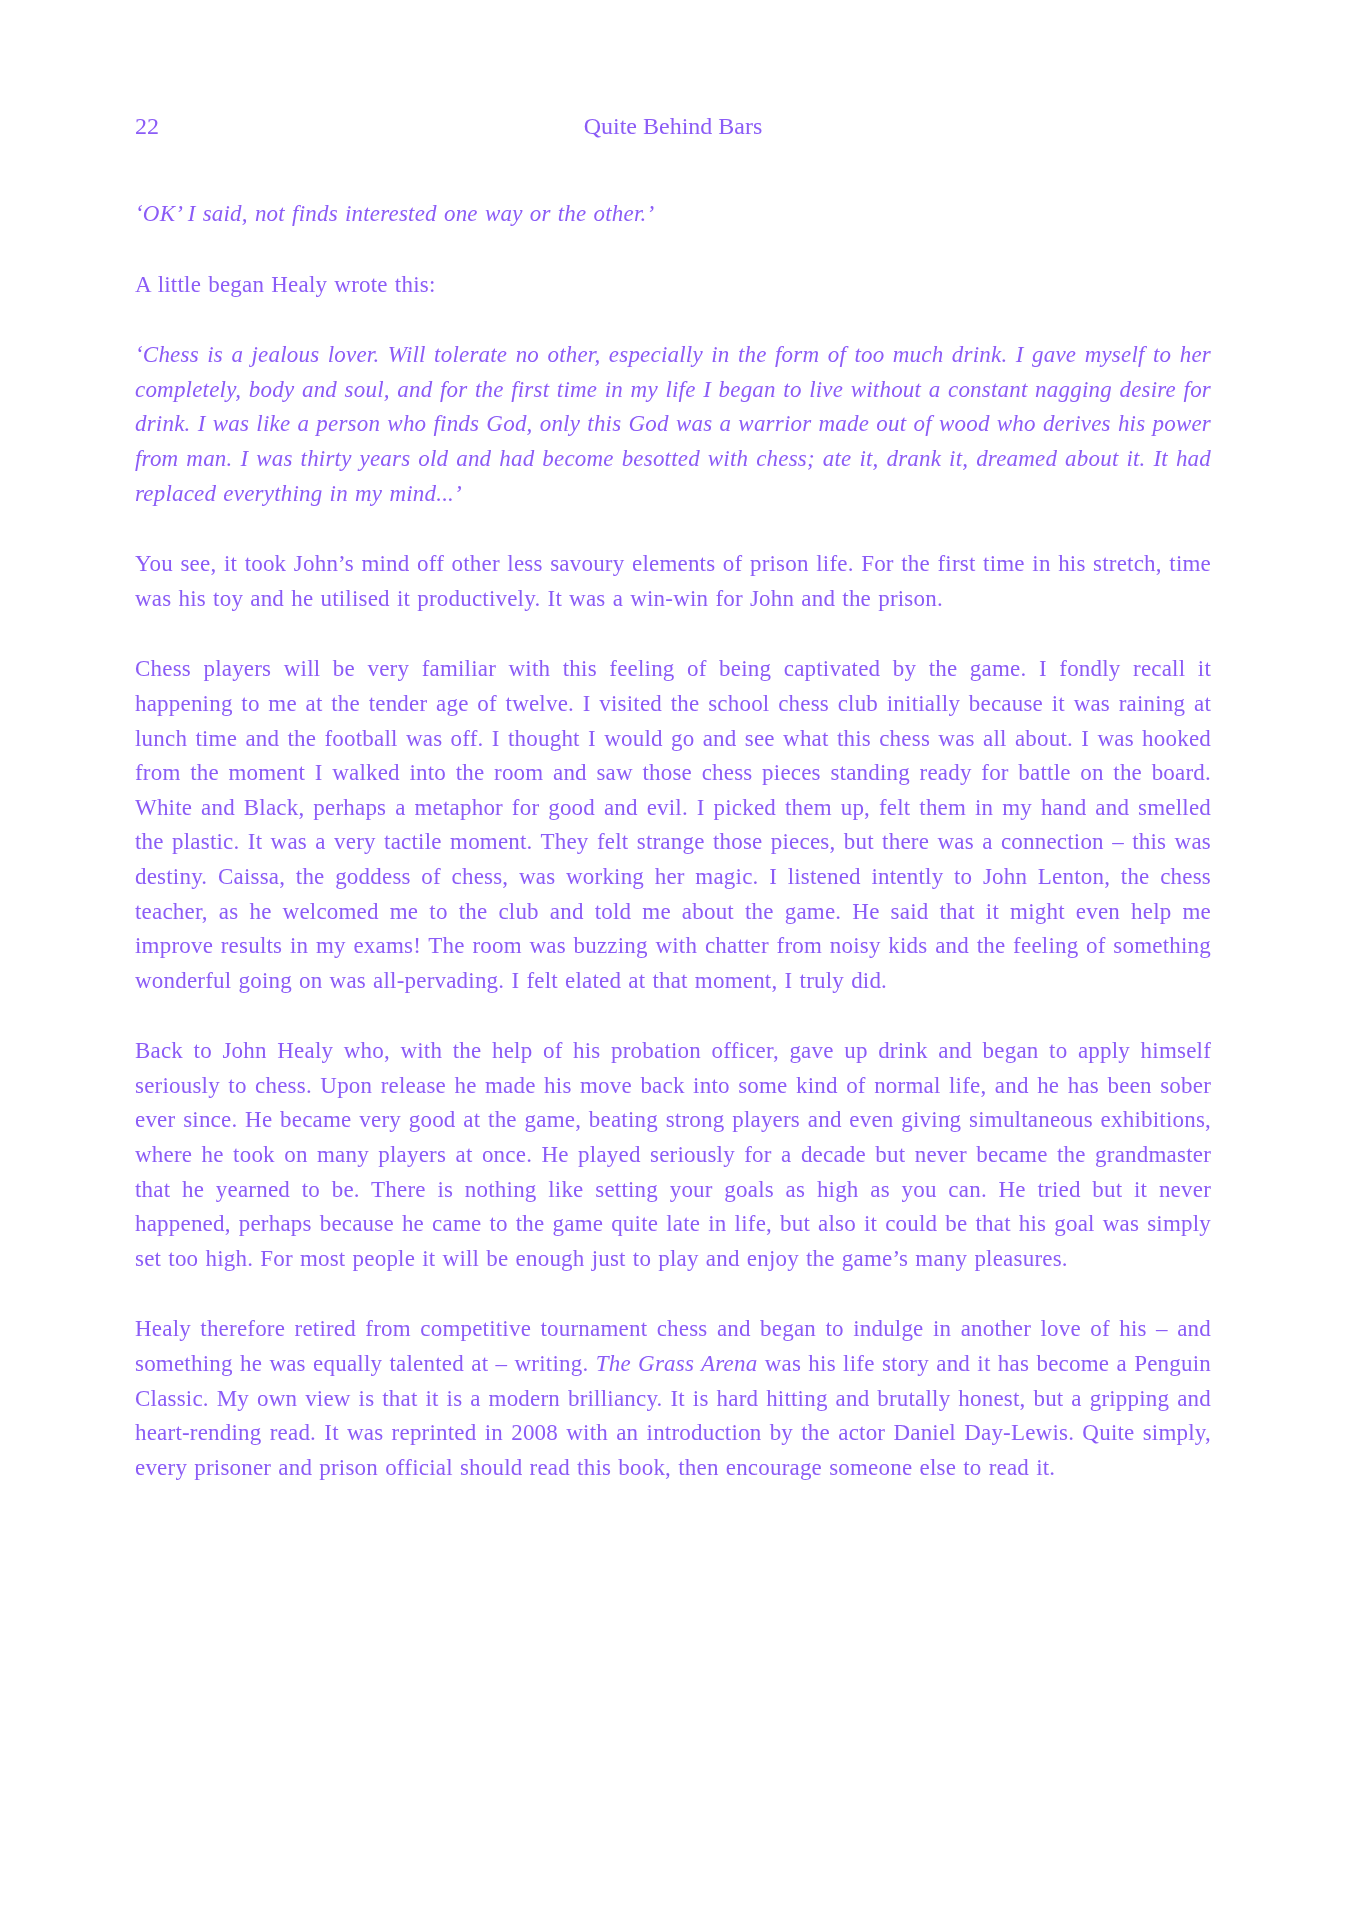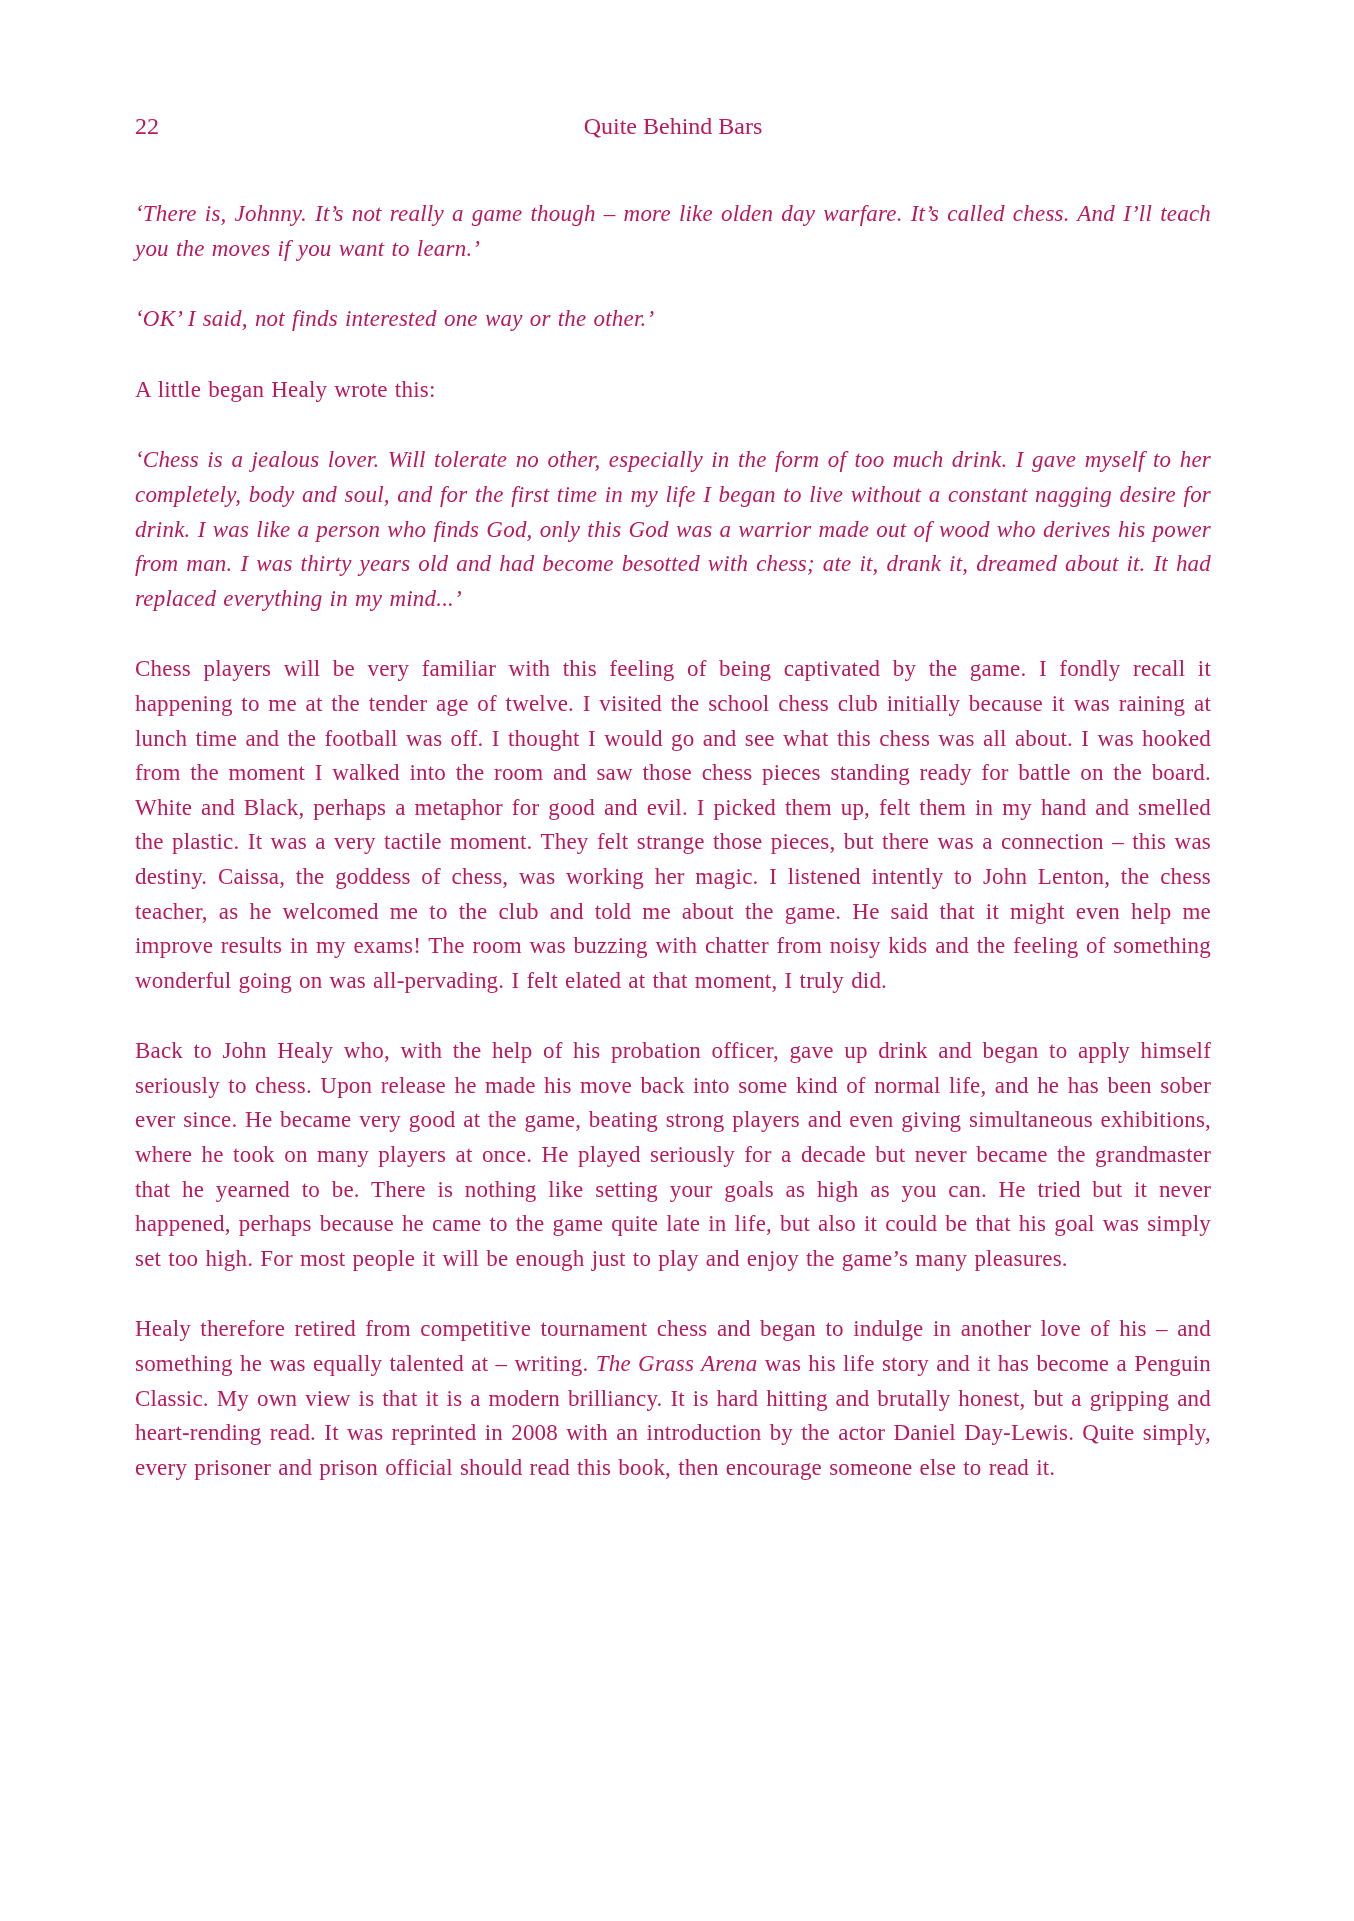--- a/index.html
+++ b/index.html
@@ -42,29 +42,29 @@
     letter-spacing: 0.2px;
     word-spacing: 1.2px;
   }
   .body-text p:last-child { margin-bottom: 8px; }
   .body-text p.italic { font-style: italic; }
   .body-text span.em { font-style: italic; }
 </style>
 </head>
 <body>
 
-<div class="page" style="color: #be185d; background: rgb(255, 255, 255); text-decoration: underline;">
+<div class="page" style="color: #8b5cf6; background: rgb(255, 255, 255); text-decoration: underline;">
   <div class="content">
     <header class="running-head">
       <span class="page-num">22</span>
       <span class="head-title">Quite Behind Bars</span>
     </header>
     <main class="body-text">
-        <p class="italic"><span class="em">‘There is, Johnny. It’s not really a game though – more like olden day warfare. It’s called chess. And I’ll teach you the moves if you want to learn.’</span></p>
         <p class="italic"><span class="em">‘OK’ I said, not finds interested one way or the other.’</span></p>
         <p class="normal"><span>A little began Healy wrote this:</span></p>
         <p class="italic"><span class="em">‘Chess is a jealous lover. Will tolerate no other, especially in the form of too much drink. I gave myself to her completely, body and soul, and for the first time in my life I began to live without a constant nagging desire for drink. I was like a person who finds God, only this God was a warrior made out of wood who derives his power from man. I was thirty years old and had become besotted with chess; ate it, drank it, dreamed about it. It had replaced everything in my mind...’</span></p>
+        <p class="normal"><span>You see, it took John’s mind off other less savoury elements of prison life. For the first time in his stretch, time was his toy and he utilised it productively. It was a win-win for John and the prison.</span></p>
         <p class="normal"><span>Chess players will be very familiar with this feeling of being captivated by the game. I fondly recall it happening to me at the tender age of twelve. I visited the school chess club initially because it was raining at lunch time and the football was off. I thought I would go and see what this chess was all about. I was hooked from the moment I walked into the room and saw those chess pieces standing ready for battle on the board. White and Black, perhaps a metaphor for good and evil. I picked them up, felt them in my hand and smelled the plastic. It was a very tactile moment. They felt strange those pieces, but there was a connection – this was destiny. Caissa, the goddess of chess, was working her magic. I listened intently to John Lenton, the chess teacher, as he welcomed me to the club and told me about the game. He said that it might even help me improve results in my exams! The room was buzzing with chatter from noisy kids and the feeling of something wonderful going on was all-pervading. I felt elated at that moment, I truly did.</span></p>
         <p class="normal"><span>Back to John Healy who, with the help of his probation officer, gave up drink and began to apply himself seriously to chess. Upon release he made his move back into some kind of normal life, and he has been sober ever since. He became very good at the game, beating strong players and even giving simultaneous exhibitions, where he took on many players at once. He played seriously for a decade but never became the grandmaster that he yearned to be. There is nothing like setting your goals as high as you can. He tried but it never happened, perhaps because he came to the game quite late in life, but also it could be that his goal was simply set too high. For most people it will be enough just to play and enjoy the game’s many pleasures.</span></p>
         <p class="normal"><span>Healy therefore retired from competitive tournament chess and began to indulge in another love of his – and something he was equally talented at – writing. </span><span class="em">The Grass Arena</span><span> was his life story and it has become a Penguin Classic. My own view is that it is a modern brilliancy. It is hard hitting and brutally honest, but a gripping and heart-rending read. It was reprinted in 2008 with an introduction by the actor Daniel Day-Lewis. Quite simply, every prisoner and prison official should read this book, then encourage someone else to read it.</span></p>
       </main>
   </div>
 </div>
 
 </body></html>

